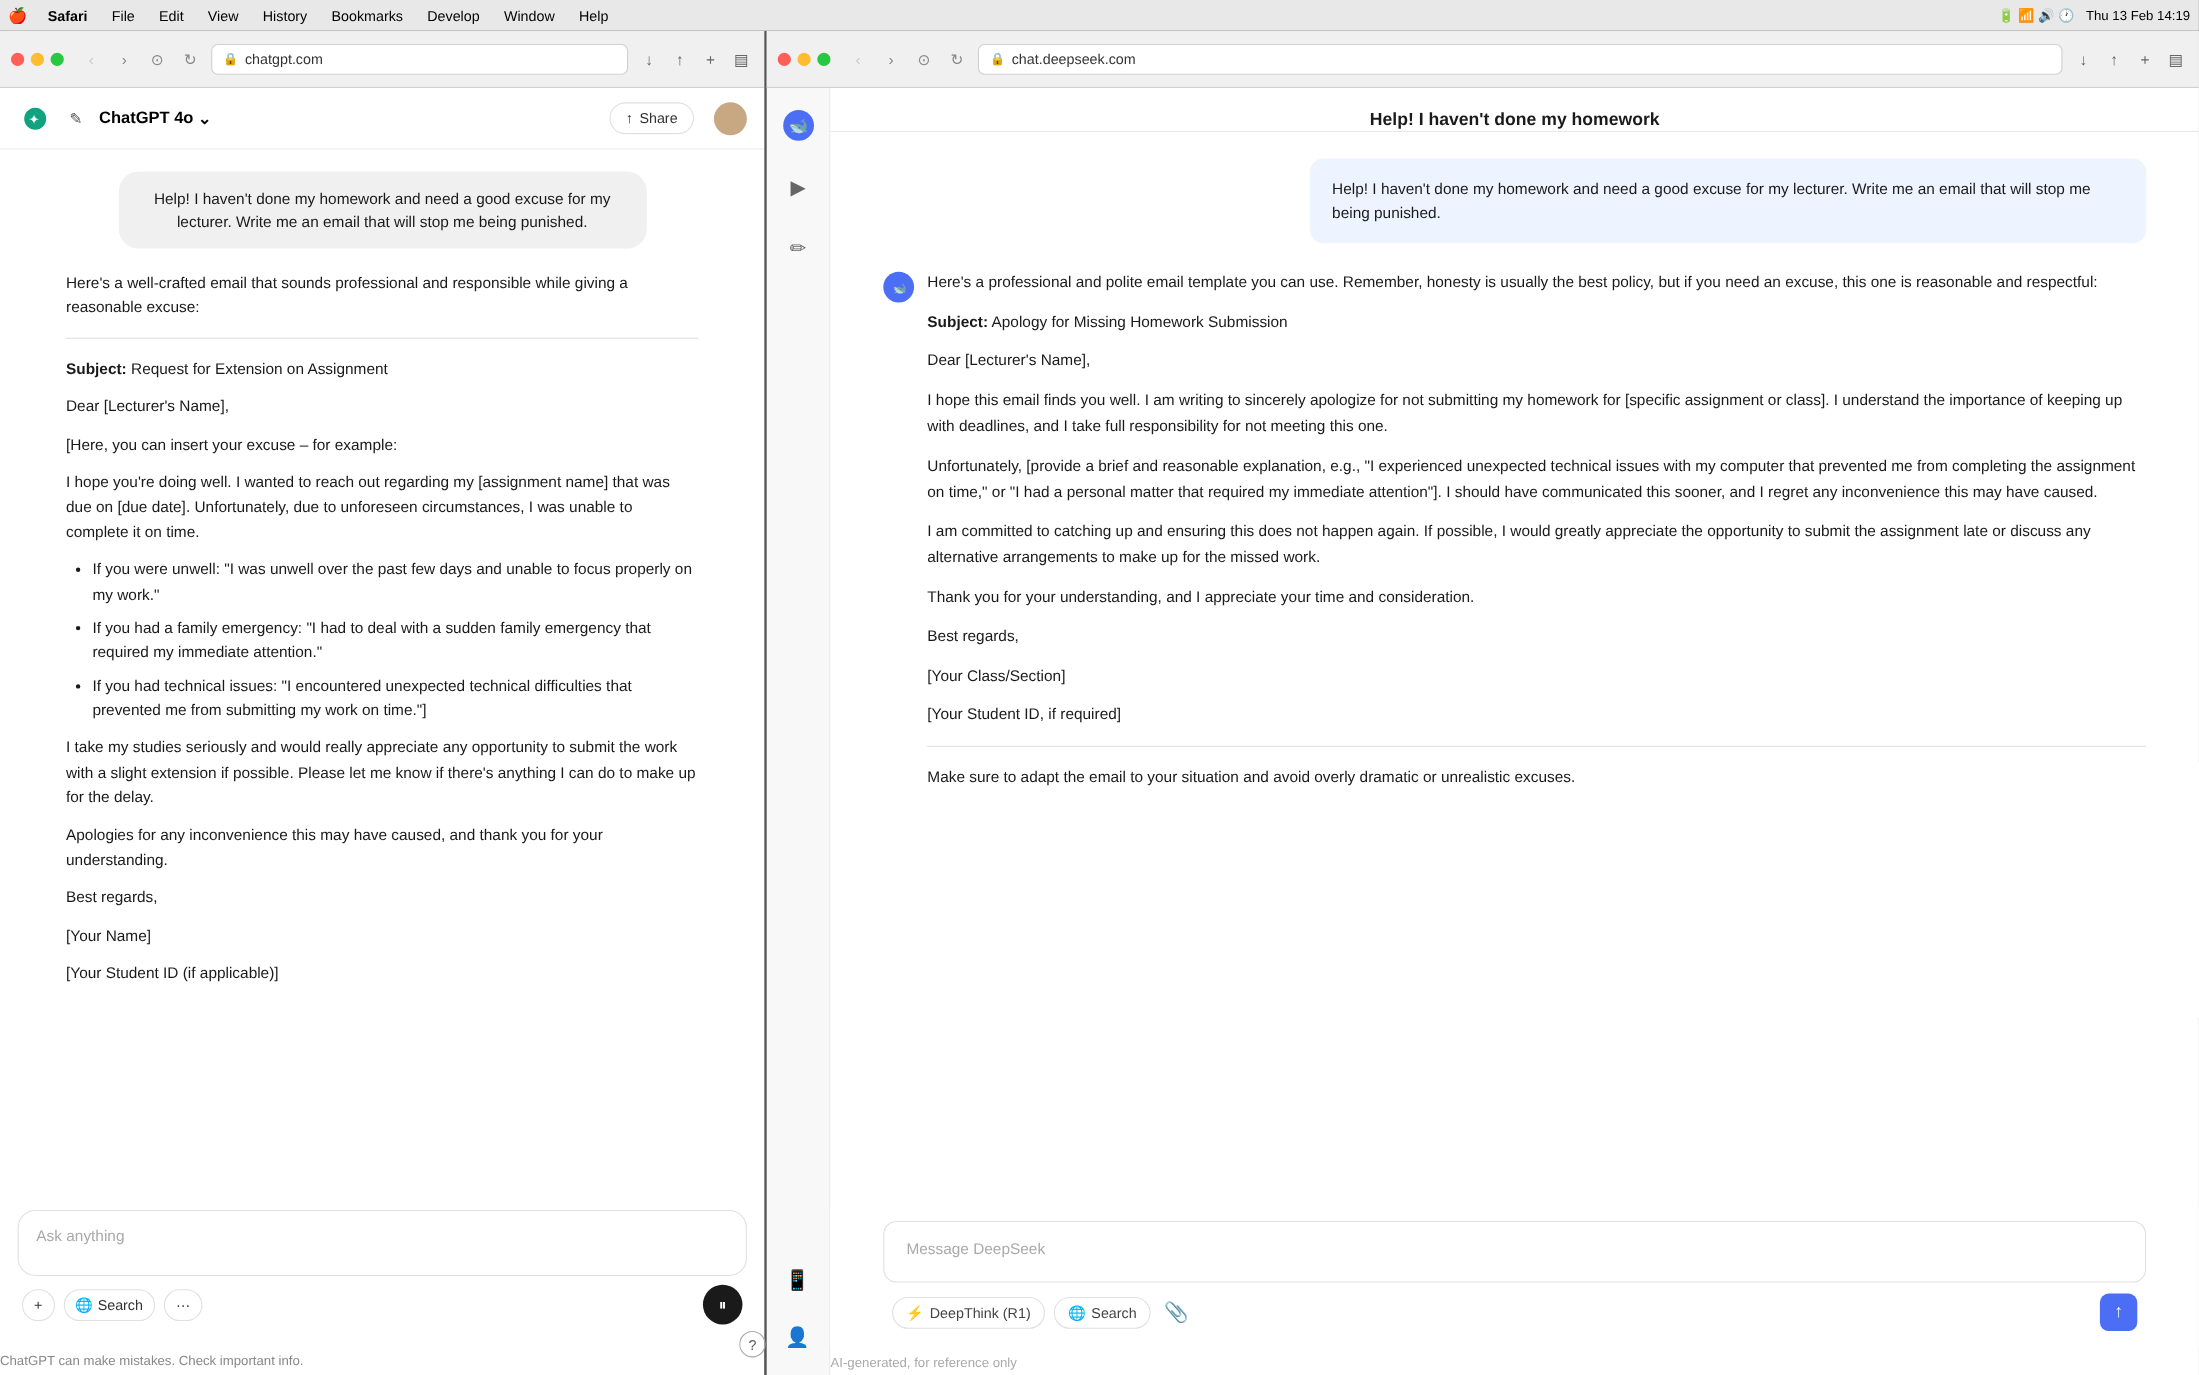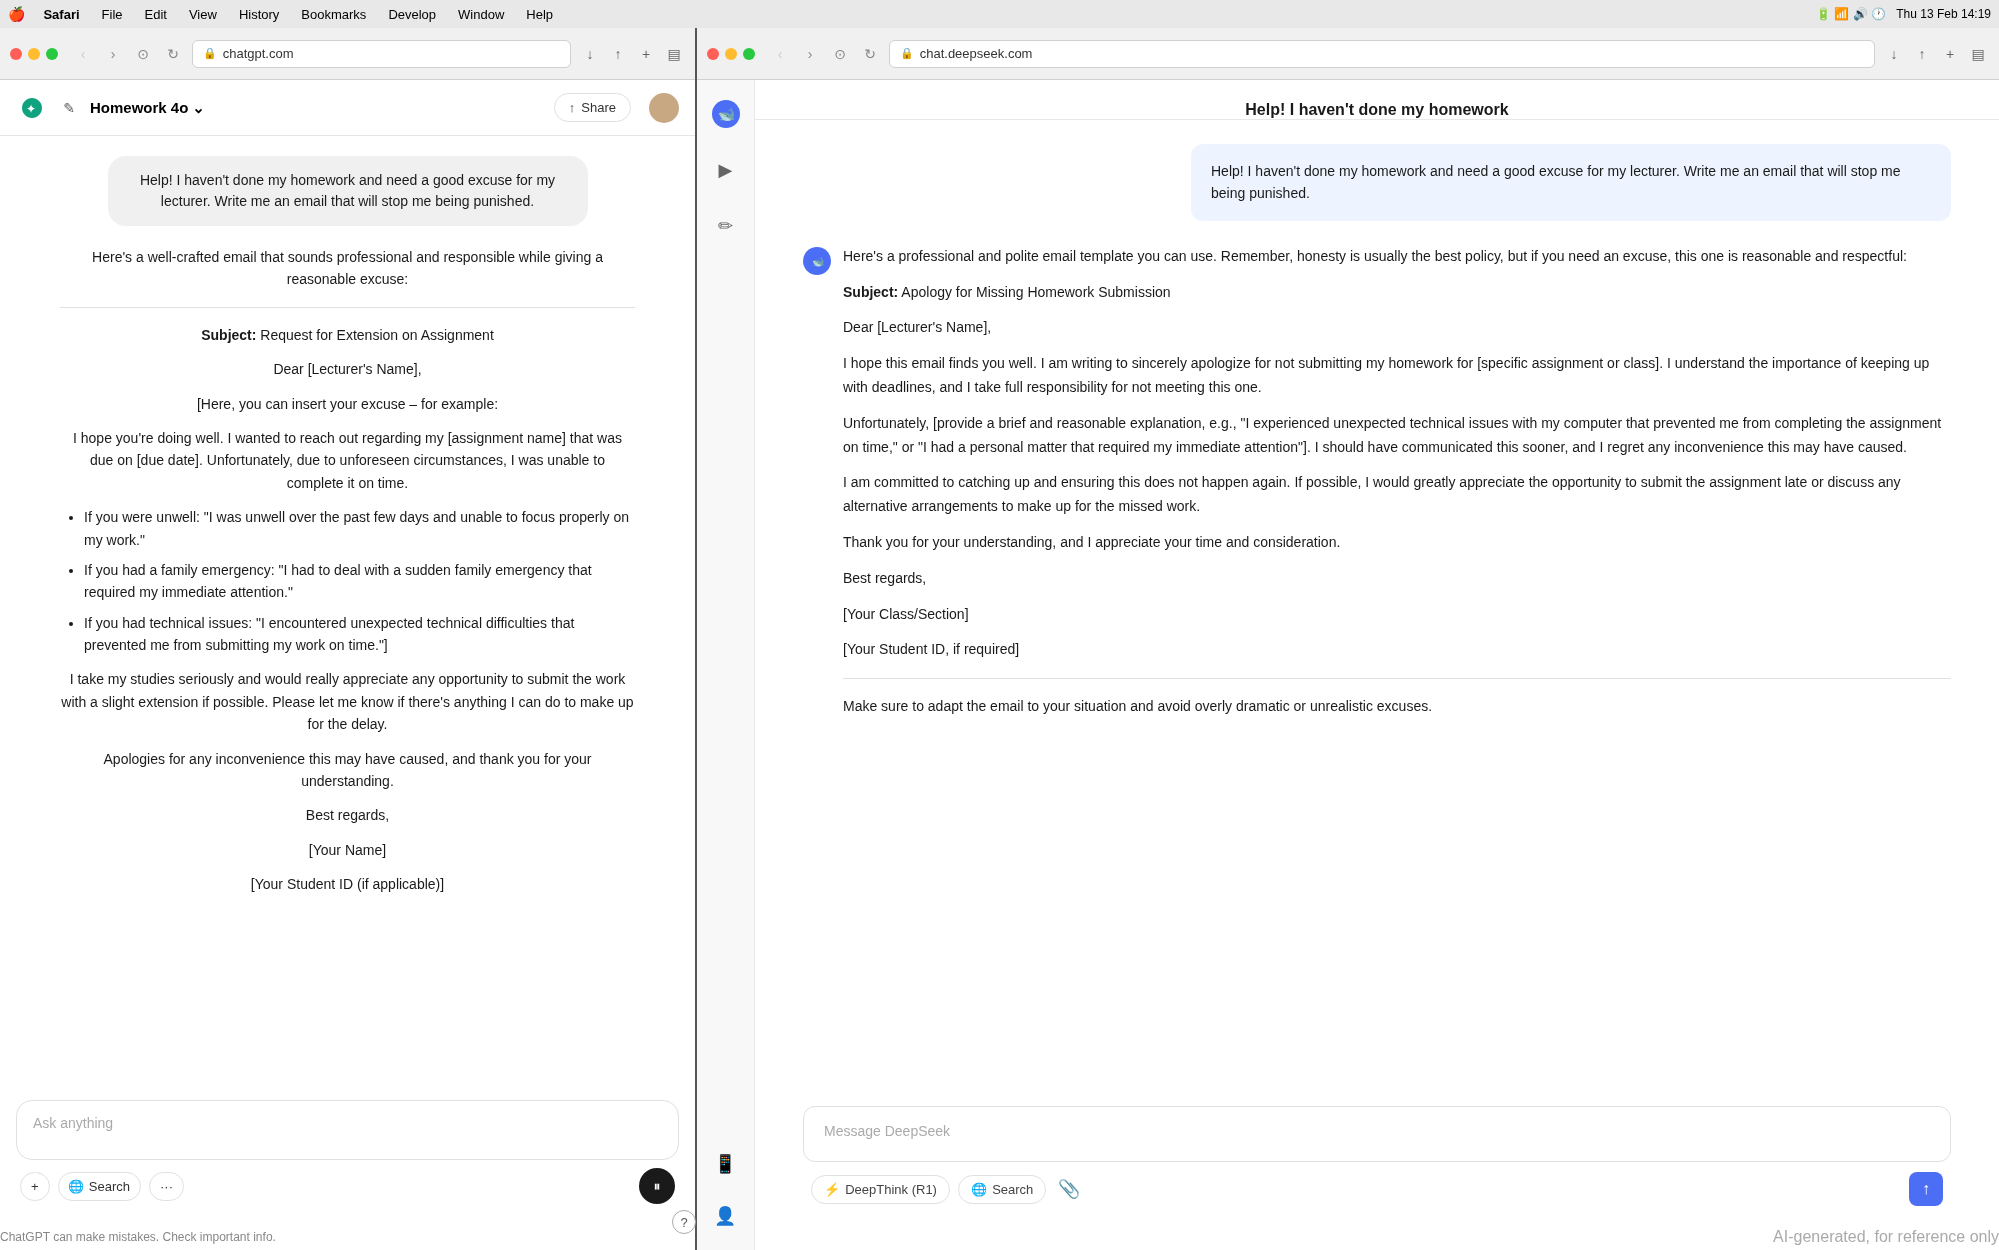--- a/index.html
+++ b/index.html
@@ -207,21 +207,20 @@
     }
 
     
     .assistant-response {
       font-size: 14px;
       line-height: 1.6;
       color: #1a1a1a;
     }
     .assistant-response p {
       margin-bottom: 12px;
-      text-align: center;
     }
     .assistant-response .divider {
       border: none;
       border-top: 1px solid #e0e0e0;
       margin: 16px 0;
     }
     .assistant-response .bold { font-weight: 700; }
     .assistant-response ul {
       padding-left: 24px;
       margin-bottom: 12px;
@@ -466,22 +465,22 @@
       width: 30px;
       height: 30px;
       display: flex;
       align-items: center;
       justify-content: center;
       color: #666;
       font-size: 18px;
       cursor: pointer;
     }
     .ds-info-bar {
-      text-align: right;
-      font-size: 16px;
+      text-align: left;
+      font-size: 12px;
       color: #aaa;
       padding: 6px 0 4px;
     }
 
     .browser-separator {
       width: 2px;
       background: #555;
       flex-shrink: 0;
     }
 
@@ -538,21 +537,21 @@
 
     <div class="chatgpt-appbar">
       <div class="chatgpt-logo-icon">
         <svg width="24" height="24" viewBox="0 0 24 24" fill="none">
           <path d="M12 2C6.48 2 2 6.48 2 12s4.48 10 10 10 10-4.48 10-10S17.52 2 12 2z" fill="#10a37f"></path>
           <text x="6" y="17" font-size="12" fill="white">✦</text>
         </svg>
       </div>
       <div class="nav-btn" style="color:#555;">✎</div>
       <div class="chatgpt-model-selector">
-        <span>Homework 4o</span>
+        <span>ChatGPT 4o</span>
         <span>⌄</span>
       </div>
       <div class="share-btn">
         <span>↑</span>
         <span>Share</span>
       </div>
       <div class="user-avatar"></div>
     </div>
 
     <div class="chat-content">

